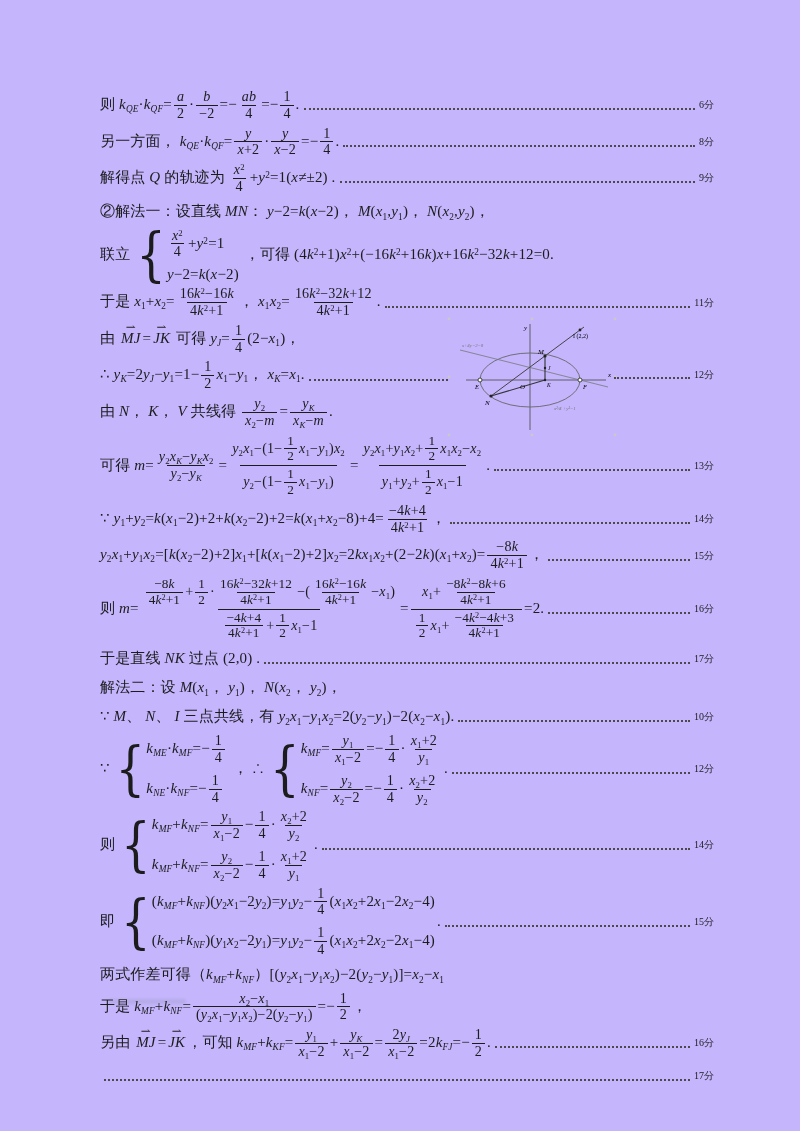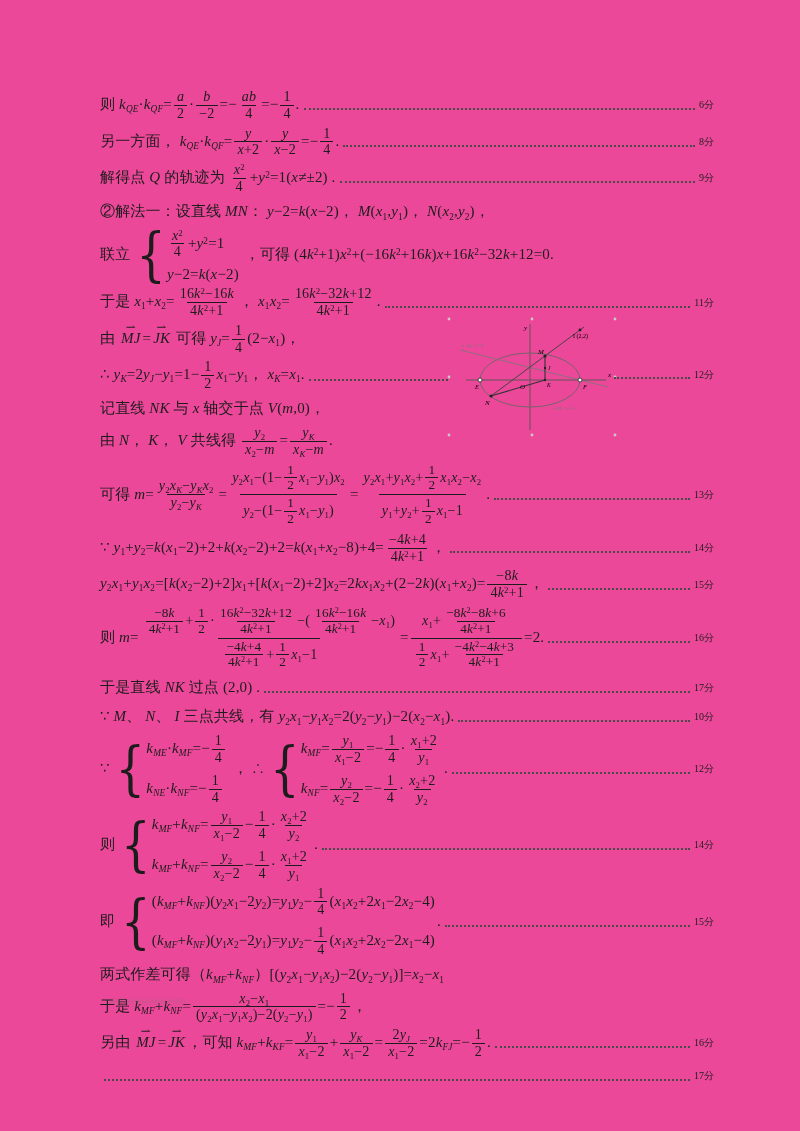--- a/index.html
+++ b/index.html
@@ -1,17 +1,17 @@
 <!DOCTYPE html>
 <html><head>
 <meta charset="utf-8">
 <style>
   html,body{margin:0;padding:0;background:#e8e8e8;}
   .page{
-    position:relative;width:800px;height:1131px;background:#ec4899;
+    position:relative;width:800px;height:1131px;background:#c4b5fd;
     font-family:"Liberation Serif","DejaVu Serif",serif;
     color:#1c1c1c;overflow:hidden;
   }
   .content{position:absolute;left:100px;top:86px;width:614px;}
   .line{display:flex;align-items:center;margin:2px 0;min-height:27px;font-size:15px;}
   .math{white-space:nowrap;letter-spacing:.15px;}
   .math i{font-style:italic;font-family:"Liberation Serif",serif;}
   sub{font-size:.62em;vertical-align:-0.4em;line-height:0;}
   sup{font-size:.62em;vertical-align:.45em;line-height:0;}
   .frac{display:inline-flex;flex-direction:column;align-items:center;vertical-align:middle;
@@ -120,23 +120,20 @@
               </span><span>(2−<i>x</i></span><sub><span>1</span></sub><span>)，</span></span>
           </div>
           <div class="line">
             <span class="math"><span>∴ <i>y</i></span><sub><span><i>K</i></span></sub><span>=2<i>y</i></span><sub><span><i>J</i></span></sub><span>−<i>y</i></span><sub><span>1</span></sub><span>=1−</span><span class="frac">
                 <span class="num"><span>1</span></span>
                 <span class="den"><span>2</span></span>
               </span><span><i>x</i></span><sub><span>1</span></sub><span>−<i>y</i></span><sub><span>1</span></sub><span>， <i>x</i></span><sub><span><i>K</i></span></sub><span>=<i>x</i></span><sub><span>1</span></sub><span>.</span></span>
             <span class="dots"></span>
           </div>
           <div class="line">
-            <span class="math"><span>记直线 <i>NK</i> 与 <i>x</i> 轴交于点 <i>V</i>(<i>m</i>,0)，</span></span>
-          </div>
-          <div class="line">
             <span class="math"><span>由 <i>N</i>， <i>K</i>， <i>V</i> 共线得 </span><span class="frac">
                 <span class="num"><span><i>y</i></span><sub><span>2</span></sub></span>
                 <span class="den"><span><i>x</i></span><sub><span>2</span></sub><span>−<i>m</i></span></span>
               </span><span>=</span><span class="frac">
                 <span class="num"><span><i>y</i></span><sub><span><i>K</i></span></sub></span>
                 <span class="den"><span><i>x</i></span><sub><span><i>K</i></span></sub><span>−<i>m</i></span></span>
               </span><span>.</span></span>
           </div>
         </div>
 
@@ -275,20 +272,23 @@
             </span><span>=2.</span></span>
           <span class="dots"></span>
           <span class="score">16分</span>
         </div>
         <div class="line">
           <span class="math"><span>于是直线 <i>NK</i> 过点 (2,0) .</span></span>
           <span class="dots"></span>
           <span class="score">17分</span>
         </div>
         <div class="line">
+          <span class="math"><span>解法二：设 <i>M</i>(<i>x</i></span><sub><span>1</span></sub><span>， <i>y</i></span><sub><span>1</span></sub><span>)， <i>N</i>(<i>x</i></span><sub><span>2</span></sub><span>， <i>y</i></span><sub><span>2</span></sub><span>)，</span></span>
+        </div>
+        <div class="line">
           <span class="math"><span>∵ <i>M</i>、 <i>N</i>、 <i>I</i> 三点共线，有 <i>y</i></span><sub><span>2</span></sub><span><i>x</i></span><sub><span>1</span></sub><span>−<i>y</i></span><sub><span>1</span></sub><span><i>x</i></span><sub><span>2</span></sub><span>=2(<i>y</i></span><sub><span>2</span></sub><span>−<i>y</i></span><sub><span>1</span></sub><span>)−2(<i>x</i></span><sub><span>2</span></sub><span>−<i>x</i></span><sub><span>1</span></sub><span>).</span></span>
           <span class="dots"></span>
           <span class="score">10分</span>
         </div>
         <div class="line">
           <span class="math"><span>∵ </span><span class="cases">
               <span class="brace">{</span>
               <span class="rows">
                 <span><span><i>k</i></span><sub><span><i>ME</i></span></sub><span>·<i>k</i></span><sub><span><i>MF</i></span></sub><span>=−</span><span class="frac">
                     <span class="num"><span>1</span></span>

